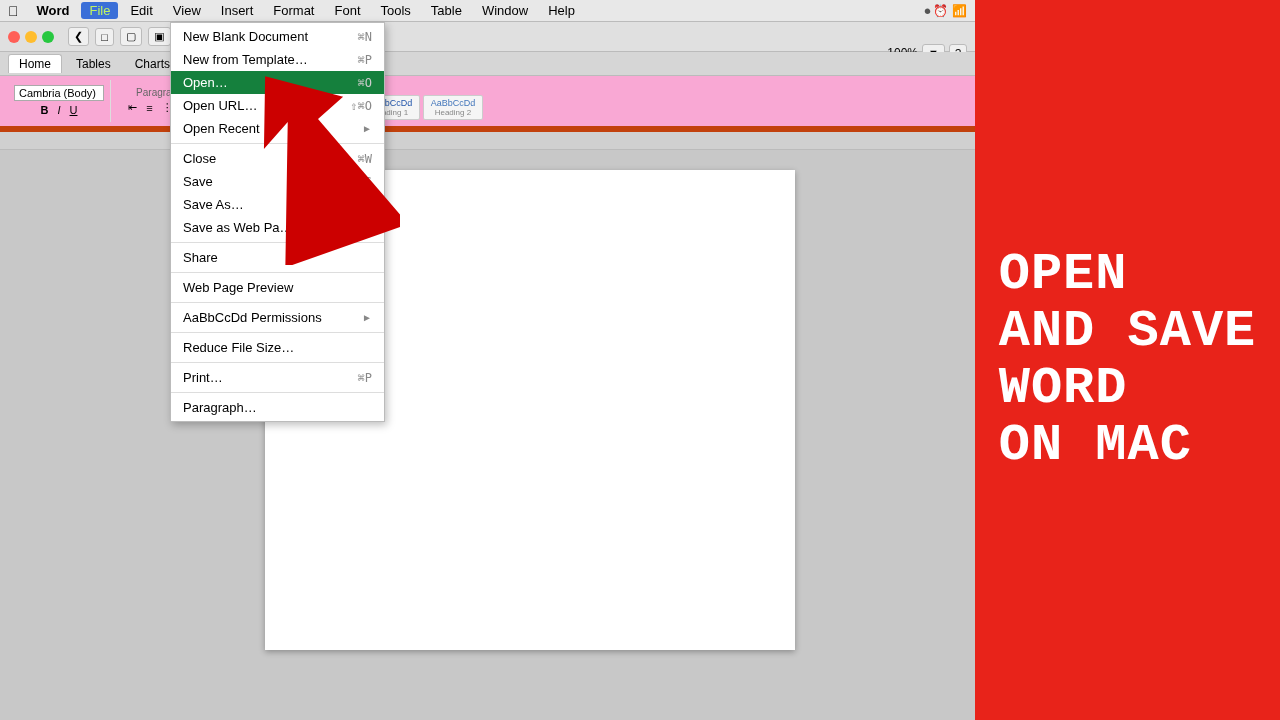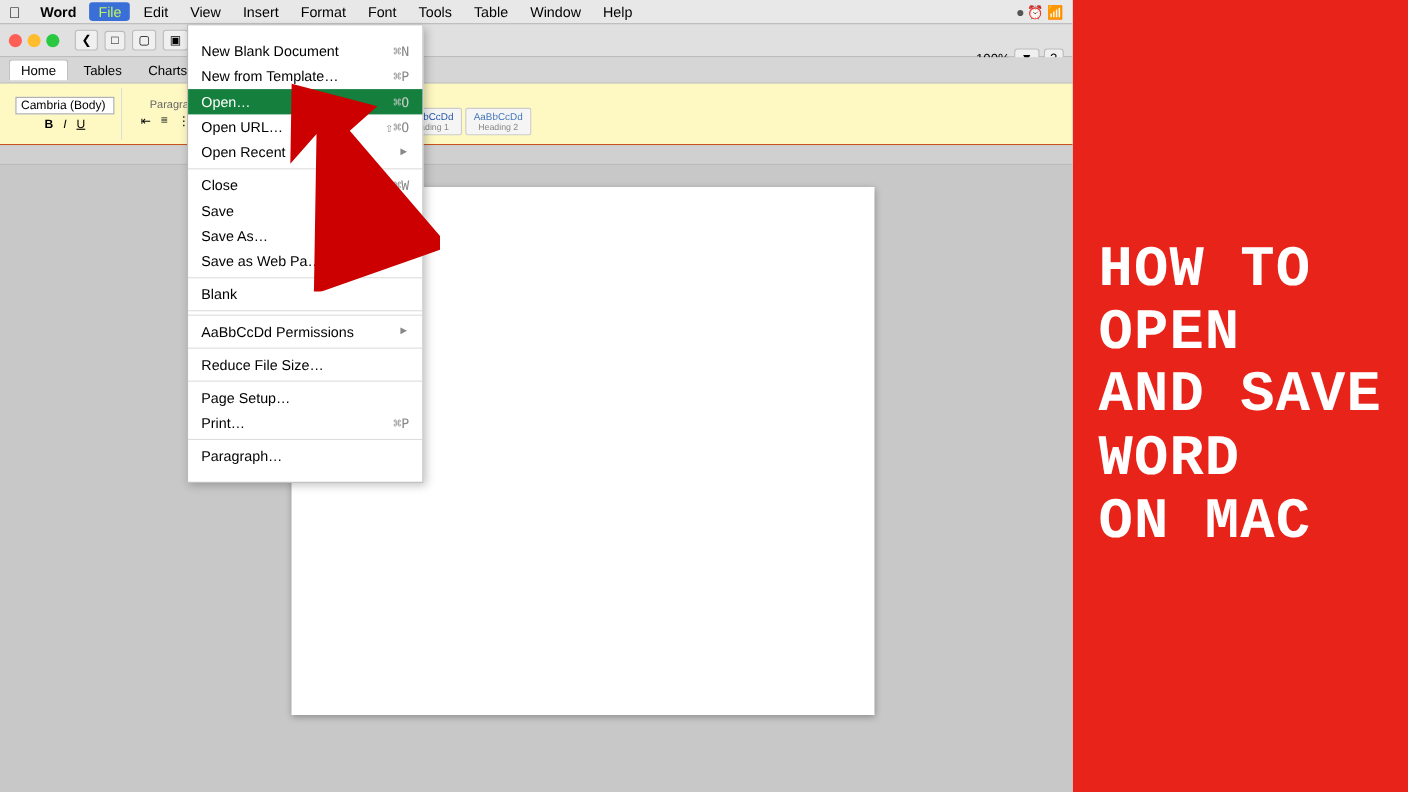--- a/index.html
+++ b/index.html
@@ -119,22 +119,22 @@
       border-radius: 3px 3px 0 0;
     }
     .ribbon-tab.active {
       background: #fff;
       border: 1px solid #bbb;
       border-bottom: none;
     }
 
     
     .ribbon-toolbar {
-      background: #fef9c3;
-      border-bottom: 1px solid #c2410c;
+      background: #f9a8d4;
+      border-bottom: 6px solid #c2410c;
       height: 56px;
       display: flex;
       align-items: flex-start;
       padding: 4px 8px;
       gap: 8px;
       font-size: 11px;
     }
     .ribbon-section {
       display: flex;
       flex-direction: column;
@@ -210,21 +210,21 @@
     .dropdown-menu {
       position: absolute;
       top: 22px;
       left: 170px;
       width: 215px;
       background: #fff;
       border: 1px solid #bbb;
       box-shadow: 2px 3px 8px rgba(0,0,0,0.25);
       z-index: 200;
       font-size: 13px;
-      padding: 12px 0;
+      padding: 2px 0;
     }
     .menu-row {
       display: flex;
       align-items: center;
       padding: 4px 12px;
       cursor: pointer;
       position: relative;
     }
     .menu-row.highlighted {
       background: #15803d;
@@ -426,55 +426,54 @@
     </div>
     <div class="menu-row">
       <span class="label">Save As…</span>
       <span class="shortcut cmd">⇧⌘S</span>
     </div>
     <div class="menu-row">
       <span class="label">Save as Web Pa…</span>
     </div>
     <div class="menu-separator"></div>
     <div class="menu-row">
-      <span class="label">Blank</span>
-    </div>
-    <div class="menu-separator"></div>
+      <span class="label">Share</span>
+    </div>
+    <div class="menu-separator"></div>
+    <div class="menu-row">
+      <span class="label">Web Page Preview</span>
+    </div>
     <div class="menu-separator"></div>
     <div class="menu-row">
       <span class="label">AaBbCcDd Permissions</span>
       <span class="arrow">►</span>
     </div>
     <div class="menu-separator"></div>
     <div class="menu-row">
       <span class="label">Reduce File Size…</span>
     </div>
     <div class="menu-separator"></div>
     <div class="menu-row">
-      <span class="label">Page Setup…</span>
-    </div>
-    <div class="menu-row">
       <span class="label">Print…</span>
       <span class="shortcut cmd">⌘P</span>
     </div>
     <div class="menu-separator"></div>
     <div class="menu-row">
       <span class="label">Paragraph…</span>
     </div>
   </div>
 
   <div class="red-arrow">
     <svg width="160" height="210" viewBox="0 0 160 210">
 
       <polygon points="20,200 60,60 30,80 50,10 120,50 90,65 150,190" fill="#cc0000" transform="rotate(-15, 80, 110)"></polygon>
     </svg>
   </div>
 </div>
 
 <div class="tutorial-panel">
   <div class="tutorial-title">
-    <div>HOW TO</div>
     <div>OPEN</div>
     <div>AND SAVE</div>
     <div>WORD</div>
     <div>ON MAC</div>
   </div>
 </div>
 
 </body></html>

